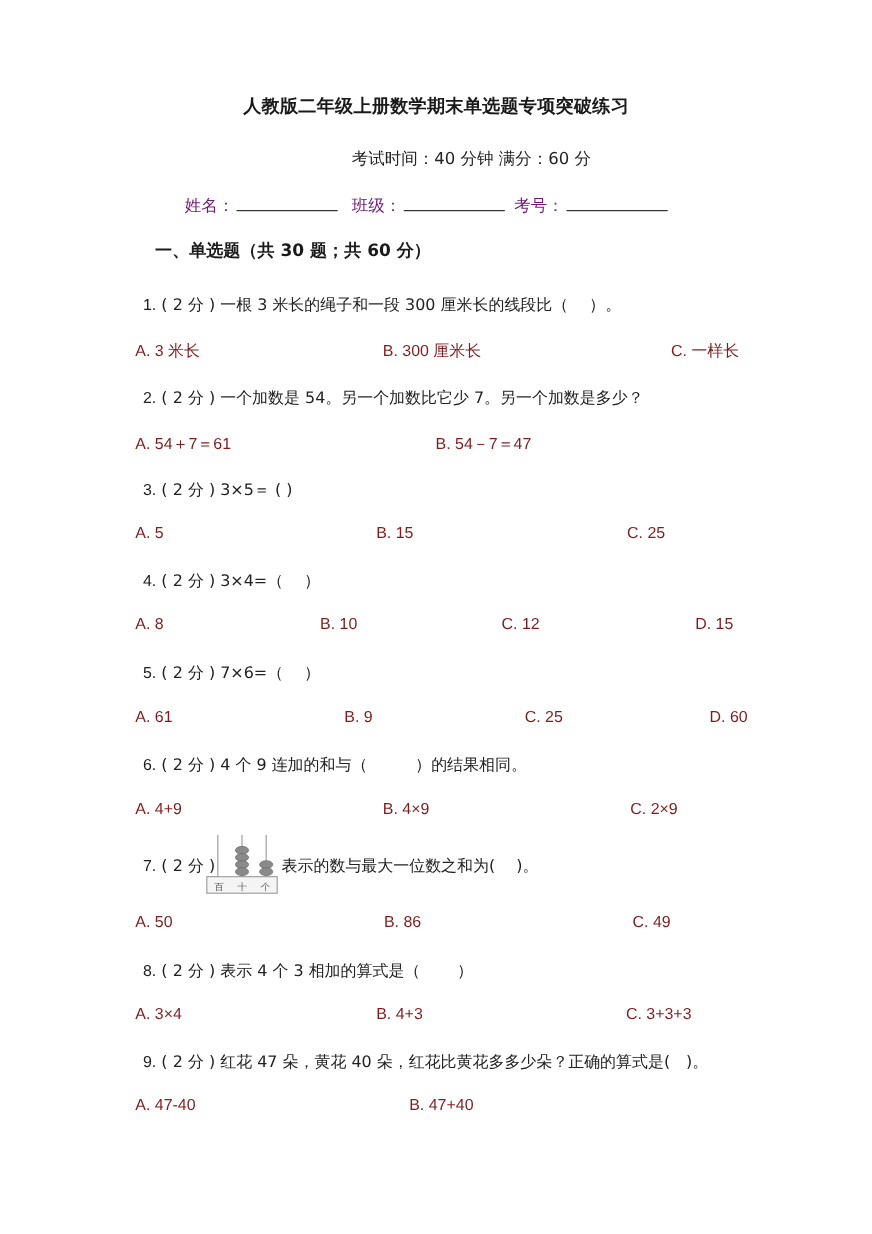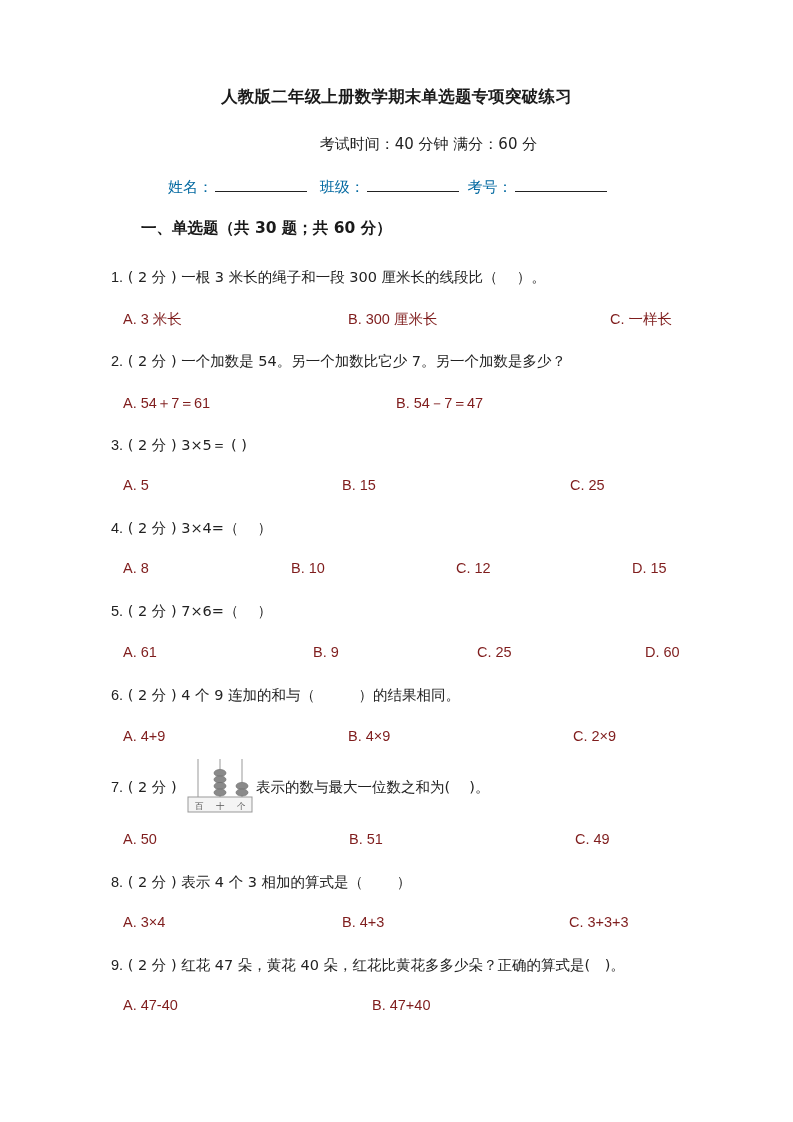--- a/index.html
+++ b/index.html
@@ -26,39 +26,39 @@
     .exam-info {
       left: 0; width: 793px; top: 135px;
       text-align: center;
       font-size: 15px;
       color: #222;
       margin-left: 32px;
     }
     .student-line {
       left: 168px; top: 177px;
       font-size: 15px;
-      color: #0369a1;
+      color: #701a75;
     }
     .student-line .field { display: inline-block; }
     .student-line .blank {
       display: inline-block;
       width: 92px;
       border-bottom: 1px solid #222;
       height: 14px;
       vertical-align: baseline;
       margin: 0 4px 0 2px;
     }
     .section-heading {
       left: 113px; top: 218px;
       font-size: 15.5px;
       font-weight: bold;
       margin-left: 28px;
     }
     .question {
-      left: 111px;
+      left: 130px;
       font-size: 14.5px;
       color: #222;
     }
     .question .qnum { font-family: "Liberation Sans", sans-serif; }
     .option {
       font-size: 14.5px;
       font-family: "Liberation Sans", "DejaVu Sans", sans-serif;
       color: #7f1d1d;
     }
   </style>
@@ -158,21 +158,21 @@
     <ellipse cx="56" cy="35.5" rx="6" ry="3.6" fill="#8a8a8a" stroke="#666" stroke-width="0.6"></ellipse>
 
     <rect x="2" y="40" width="64" height="15" fill="#f4f4f4" stroke="#999" stroke-width="1"></rect>
     <text x="9" y="52" font-size="8.5" fill="#555" font-family="DejaVu Sans, sans-serif">百</text>
     <text x="30" y="52" font-size="8.5" fill="#555" font-family="DejaVu Sans, sans-serif">十</text>
     <text x="51" y="52" font-size="8.5" fill="#555" font-family="DejaVu Sans, sans-serif">个</text>
   </svg>
 </div>
 <div class="abs question" style="left:256px;top:778px">表示的数与最大一位数之和为(　 )。</div>
 <div class="abs option" style="left:123px;top:831px">A. 50</div>
-<div class="abs option" style="left:349px;top:831px">B. 51</div>
+<div class="abs option" style="left:349px;top:831px">B. 86</div>
 <div class="abs option" style="left:575px;top:831px">C. 49</div>
 
 <div class="abs question" style="top:873px">
   <span class="qnum">8.</span>
   <span>( 2 分 )</span>
   <span>表示 4 个 3 相加的算式是（　　 ）</span>
 </div>
 <div class="abs option" style="left:123px;top:914px">A. 3×4</div>
 <div class="abs option" style="left:342px;top:914px">B. 4+3</div>
 <div class="abs option" style="left:569px;top:914px">C. 3+3+3</div>

